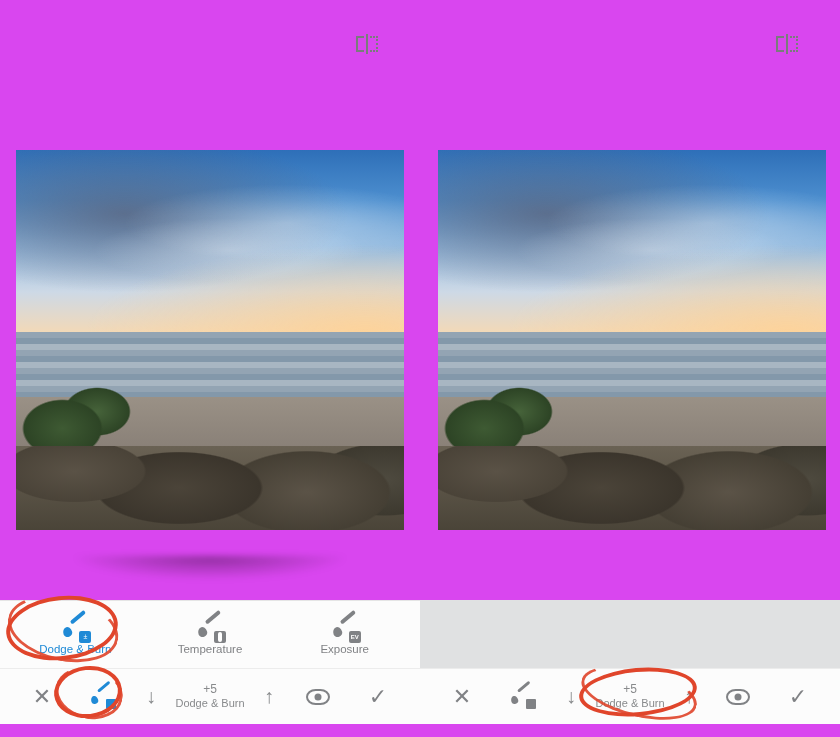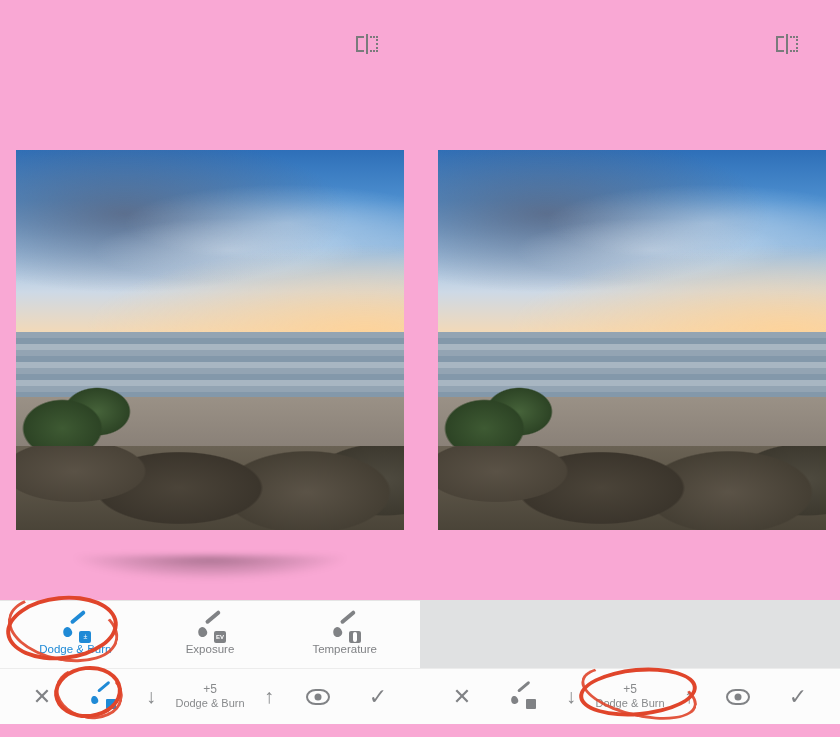--- a/index.html
+++ b/index.html
@@ -13,21 +13,21 @@
   .stage {
     width: 840px; height: 737px;
     display: flex;
     flex-direction: row;
     background: #e0e1e2;
   }
   .phone {
     position: relative;
     width: 420px;
     height: 737px;
-    background: #f9a8d4;
+    background: #d946ef;
   }
   .phone + .phone { margin-left: 0; }
 
   
   .compare-bar {
     position: absolute;
     top: 34px;
     right: 42px;
   }
   .compare-icon {
@@ -315,34 +315,34 @@
           <span class="brush-shape"></span>
           <span class="brush-badge inverse-text" style="background:#1f8ad6">±</span>
         </div>
         <span class="tlabel">Dodge &amp; Burn</span>
       </div>
 
       <div class="tool">
         <div class="ticon" style="color:#808285">
           <span class="brush-shape"></span>
           <span class="brush-badge" style="background:#808285;display:flex;align-items:center;justify-content:center">
-            <span style="color:#fff;font-size:6px;font-weight:700">EV</span>
+            <span class="badge-therm"></span>
           </span>
         </div>
-        <span class="tlabel">Exposure</span>
+        <span class="tlabel">Temperature</span>
       </div>
 
       <div class="tool">
         <div class="ticon" style="color:#808285">
           <span class="brush-shape"></span>
           <span class="brush-badge" style="background:#808285;display:flex;align-items:center;justify-content:center">
-            <span class="badge-therm"></span>
+            <span style="color:#fff;font-size:6px;font-weight:700">EV</span>
           </span>
         </div>
-        <span class="tlabel">Temperature</span>
+        <span class="tlabel">Exposure</span>
       </div>
 
     </div>
 
     <div class="action-row">
       <div class="abtn" title="Cancel">
         <span class="glyph">✕</span>
       </div>
 
       <div class="abtn active" title="Brush mode">

